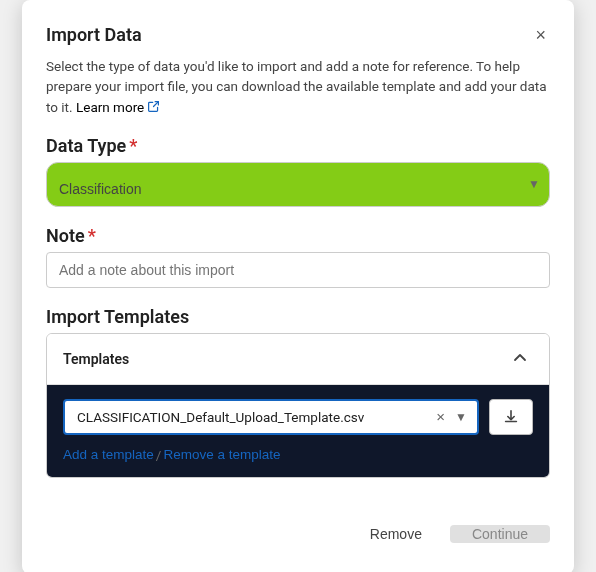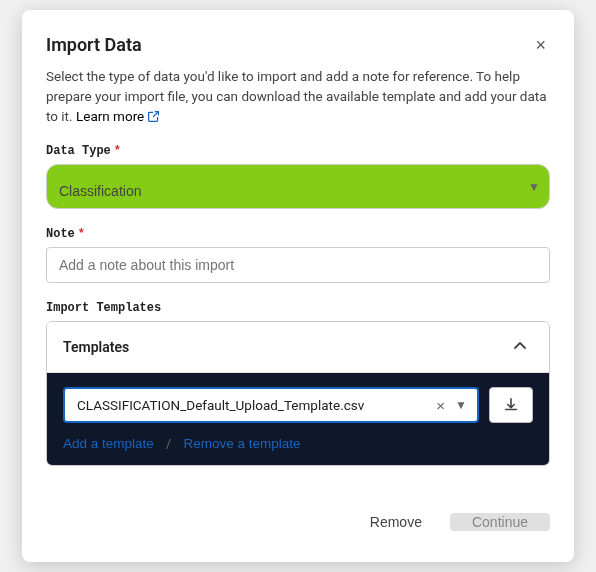--- a/index.html
+++ b/index.html
@@ -79,28 +79,27 @@
       width: 13px;
       height: 13px;
       vertical-align: middle;
     }
 
     .section {
       margin-top: 18px;
     }
 
     .field-label {
-      font-size: 12px;
+      font-size: 18px;
       font-weight: 600;
       color: #212121;
       margin-bottom: 6px;
       display: flex;
       align-items: center;
       gap: 3px;
-      font-family: Liberation Mono, monospace;
     }
 
     .required-star {
       color: #d32f2f;
     }
 
     .select-wrapper {
       position: relative;
     }
 
@@ -228,21 +227,21 @@
       padding: 8px 12px;
       display: flex;
       align-items: center;
       justify-content: center;
       color: #444;
     }
 
     .template-actions {
       display: flex;
       align-items: center;
-      gap: 12px;
+      gap: 2px;
       margin-top: 4px;
     }
 
     .template-action-link {
       color: #1565C0;
       text-decoration: none;
       font-size: 13.5px;
       cursor: pointer;
       background: none;
       border: none;

